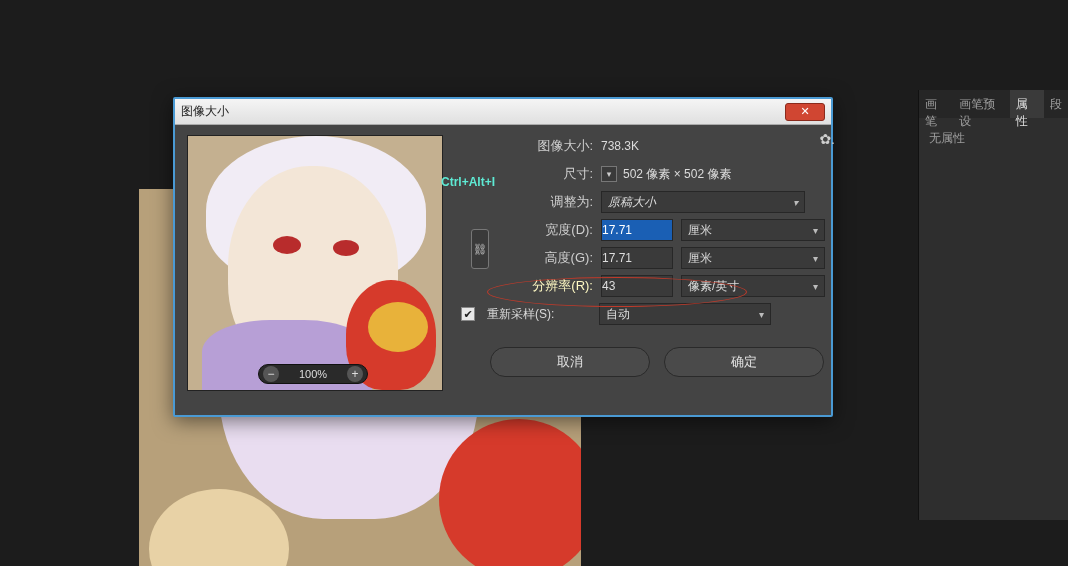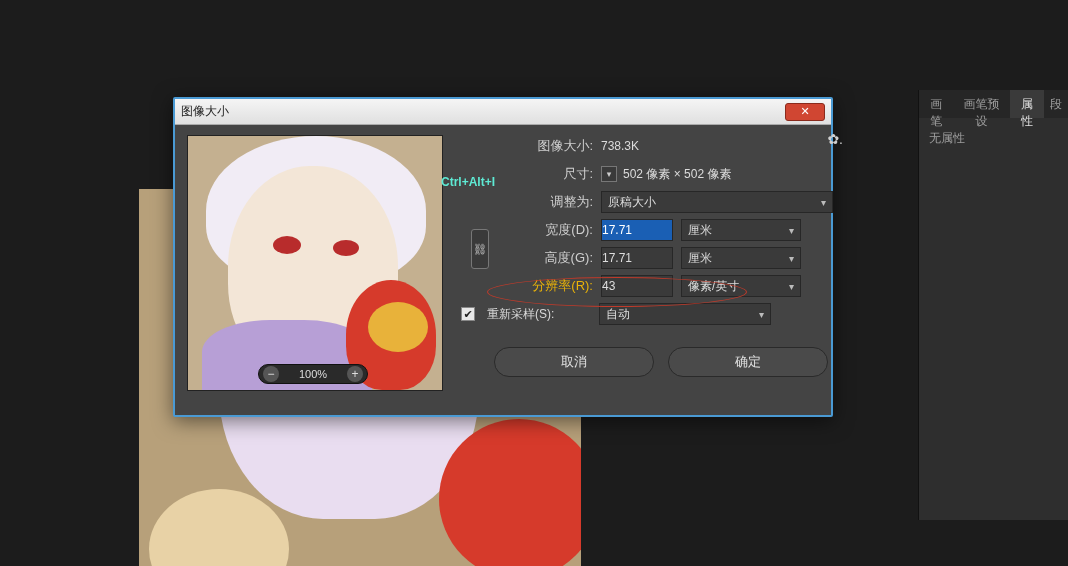--- a/index.html
+++ b/index.html
@@ -5,21 +5,21 @@
   * { box-sizing: border-box; margin: 0; padding: 0; font-family: "Microsoft YaHei", Arial, sans-serif; }
   html, body { width: 1068px; height: 566px; overflow: hidden; }
   body { background: #1c1c1c; position: relative; }
 
   
   .side-panel {
     position: absolute; right: 0; top: 90px; width: 150px; height: 430px;
     background: #2e2e2e; border-left: 1px solid #111;
   }
   .side-tabs { display: flex; height: 28px; background: #262626; font-size: 12px; color: #9e9e9e; }
-  .side-tab { padding: 6px 6px; cursor: default; text-align: center; }
+  .side-tab { padding: 6px 6px; cursor: default; }
   .side-tab.active { background: #3a3a3a; color: #e0e0e0; }
   .side-body { padding: 12px 10px; font-size: 12px; color: #9e9e9e; }
 
   
   .bg-image {
     position: absolute; left: 139px; top: 189px; width: 442px; height: 377px;
     background: #b7a07a; overflow: hidden;
   }
   .bg-shape1 { position:absolute; left:80px; top:10px; width:260px; height:320px; background:#e9ddf0; border-radius:50% 50% 40% 40%; }
   .bg-shape2 { position:absolute; left:300px; top:230px; width:160px; height:160px; background:#d63a2b; border-radius:50%; }
@@ -81,22 +81,22 @@
   .mini-toggle {
     width: 16px; height: 16px; border:1px solid #777; background:#3a3a3a; margin-right:6px;
     display:inline-flex; align-items:center; justify-content:center; color:#ccc; font-size:9px;
   }
 
   .select {
     height: 22px; background:#3a3a3a; border:1px solid #272727; color:#ddd;
     display:flex; align-items:center; justify-content:space-between; padding:0 6px; font-size:12px;
   }
   .select .chev { color:#bbb; font-size:10px; }
-  .select.w200 { width: 232px; }
-  .select.w120 { width: 120px; }
+  .select.w200 { width: 204px; font-style: italic; }
+  .select.w120 { width: 144px; }
   .select.w172 { width: 172px; }
 
   .num-input {
     width: 72px; height: 22px; background:#3a3a3a; border:1px solid #272727;
     color:#ddd; padding:0 0; font-size:12px; display:flex; align-items:center;
   }
   .num-input.sel { background:#1a5fb4; color:#fff; }
 
   .link-icon {
     position:absolute; left:22px; top:96px; width:18px; height:40px;
@@ -209,21 +209,21 @@
           <div class="row-label">高度(G):</div>
           <div class="num-input">17.71</div>
           <div style="width:8px"></div>
           <div class="select w120">
             <span>厘米</span>
             <span class="chev">▾</span>
           </div>
         </div>
 
         <div class="row">
-          <div class="row-label" style="color:#eab308">分辨率(R):</div>
+          <div class="row-label" style="color:#fef9c3">分辨率(R):</div>
           <div class="num-input">43</div>
           <div style="width:8px"></div>
           <div class="select w120">
             <span>像素/英寸</span>
             <span class="chev">▾</span>
           </div>
         </div>
 
         <div class="row" style="margin-left:-36px;">
           <div style="width:34px; display:flex; justify-content:flex-end; padding-right:6px;">

